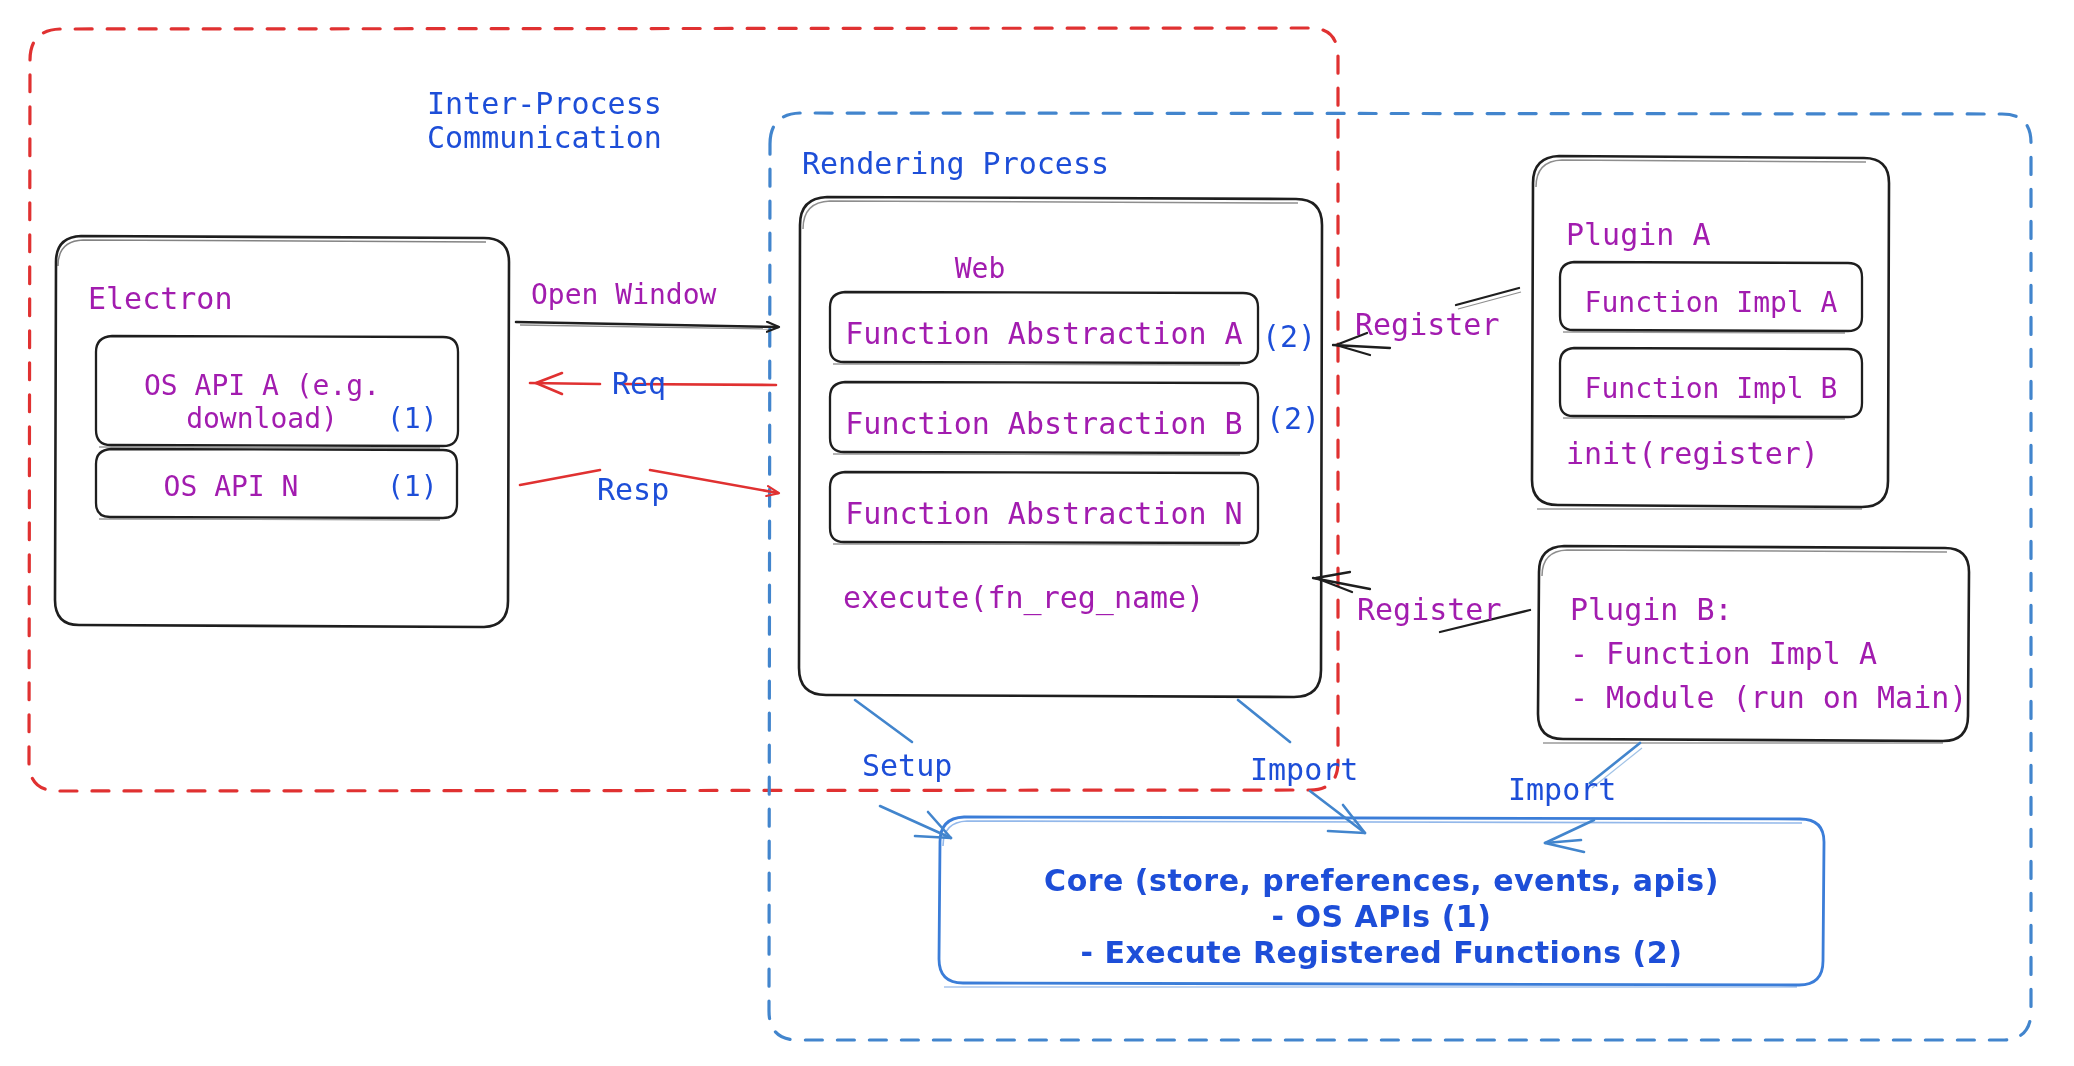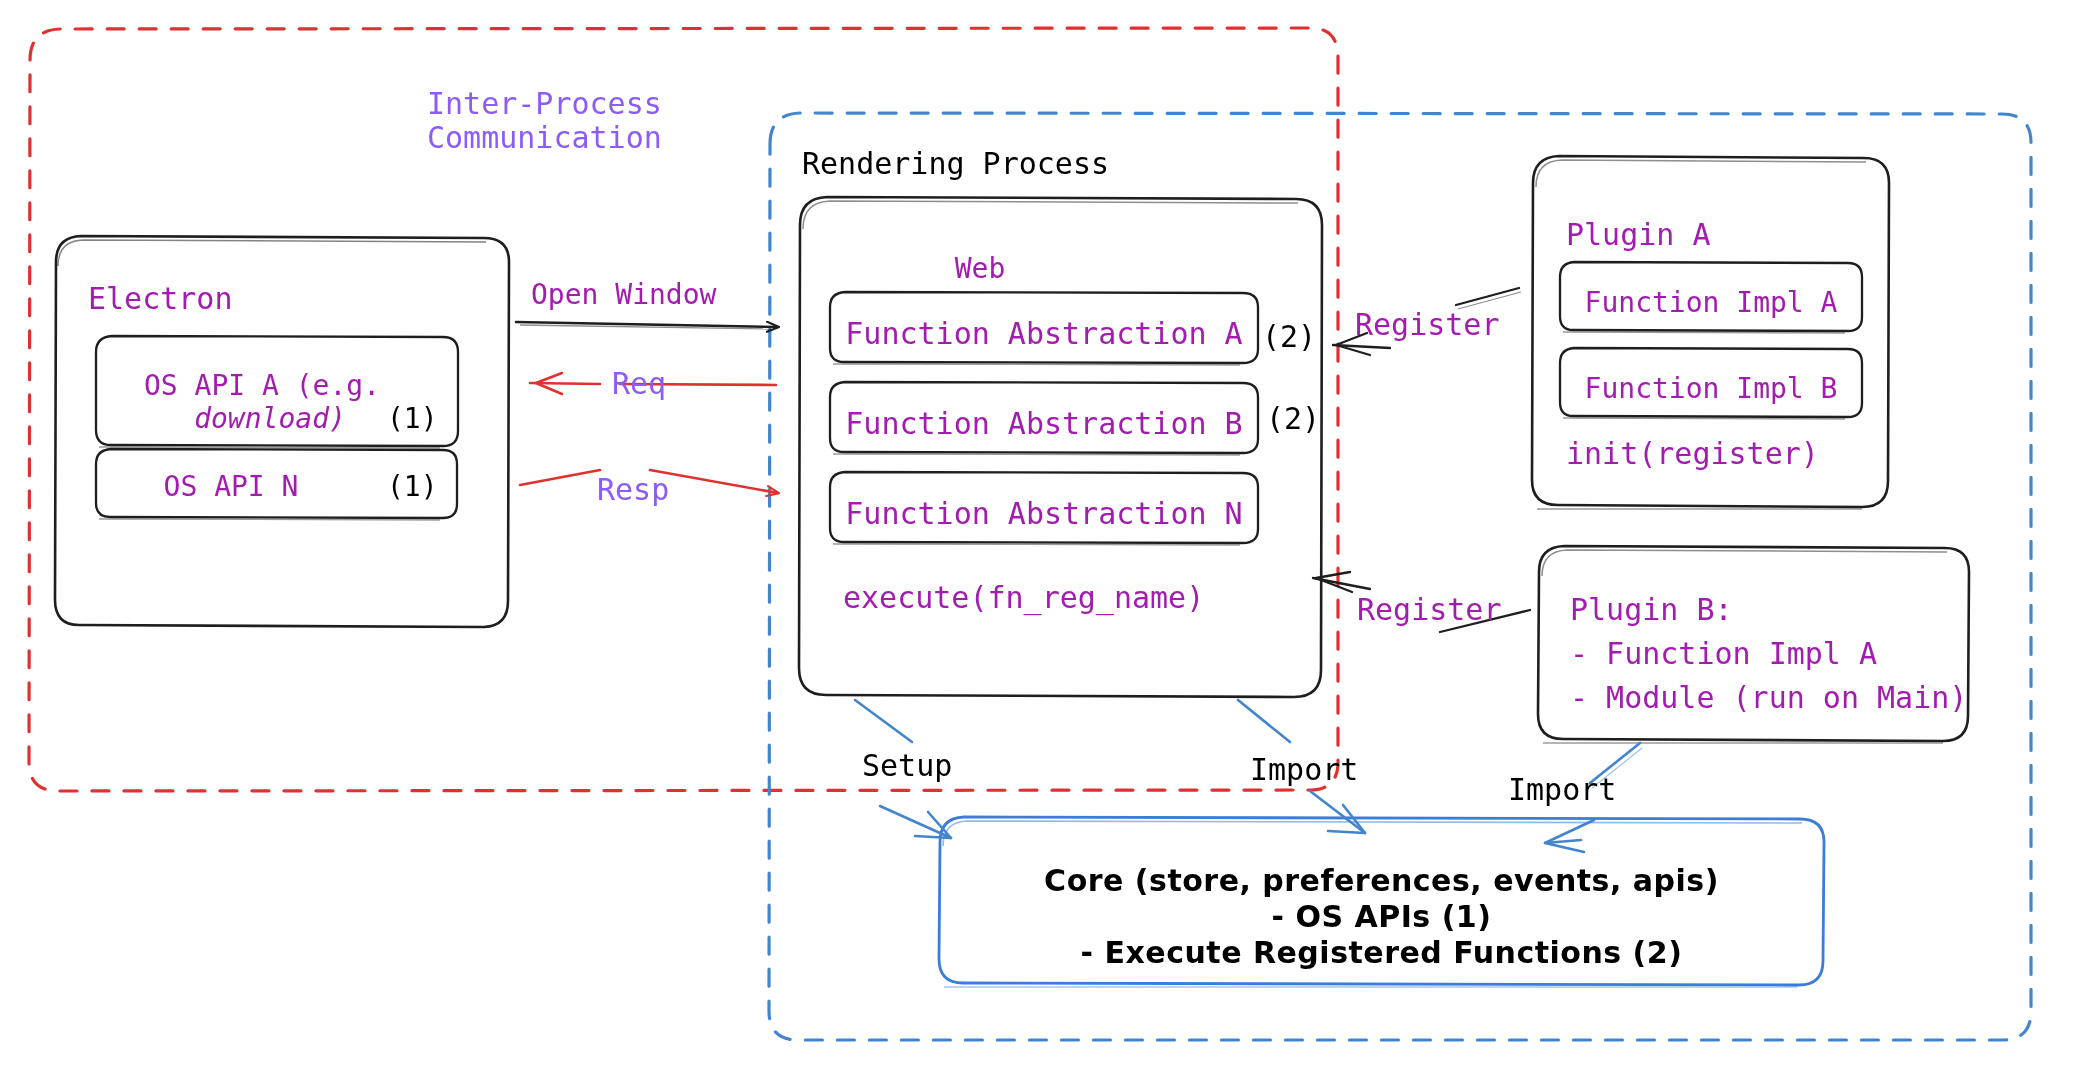--- a/index.html
+++ b/index.html
@@ -3,22 +3,22 @@
 <meta charset="utf-8">
 <style>
   html,body{margin:0;padding:0;background:#ffffff;}
   body{width:2074px;height:1066px;overflow:hidden;
        font-family:"DejaVu Sans Mono","Liberation Mono",monospace;}
   #stage{position:relative;width:2074px;height:1066px;background:#fff;}
   #stage svg{position:absolute;left:0;top:0;width:2074px;height:1066px;}
   .lbl{position:absolute;white-space:pre;line-height:1.18;
        font-family:"DejaVu Sans Mono","Liberation Mono",monospace;}
   .dark{color:#a21caf;}
-  .blue{color:#000000;}
-  .red{color:#8b5cf6;}
+  .blue{color:#1d4ed8;}
+  .red{color:#1d4ed8;}
   .ctr{text-align:center;}
   .t30{font-size:30px;}
   .t28{font-size:28px;}
   .core-txt{font-family:"DejaVu Sans","Liberation Sans",sans-serif;
             font-weight:700;letter-spacing:.5px;}
 </style>
 </head>
 <body>
 
 <div id="stage">
@@ -171,21 +171,21 @@
   </svg>
 
   <div class="lbl red t30" style="left:427px;top:86px;">Inter-Process</div>
   <div class="lbl red t30" style="left:427px;top:120px;">Communication</div>
 
   <div class="lbl blue t30" style="left:802px;top:146px;">Rendering Process</div>
 
   <div class="lbl dark t30" style="left:88px;top:281px;">Electron</div>
 
   <div class="lbl dark t28 ctr" style="left:112px;top:369px;width:300px;">OS API A (e.g.</div>
-  <div class="lbl dark t28 ctr" style="left:120px;top:402px;width:300px;font-style:italic;">download)</div>
+  <div class="lbl dark t28 ctr" style="left:112px;top:402px;width:300px;">download)</div>
   <div class="lbl blue t28" style="left:387px;top:402px;">(1)</div>
 
   <div class="lbl dark t28 ctr" style="left:96px;top:470px;width:270px;">OS API N</div>
   <div class="lbl blue t28" style="left:387px;top:470px;">(1)</div>
 
   <div class="lbl dark t28 ctr" style="left:900px;top:252px;width:160px;">Web</div>
 
   <div class="lbl dark t30 ctr" style="left:834px;top:316px;width:420px;">Function Abstraction A</div>
   <div class="lbl blue t30" style="left:1262px;top:319px;">(2)</div>
 

